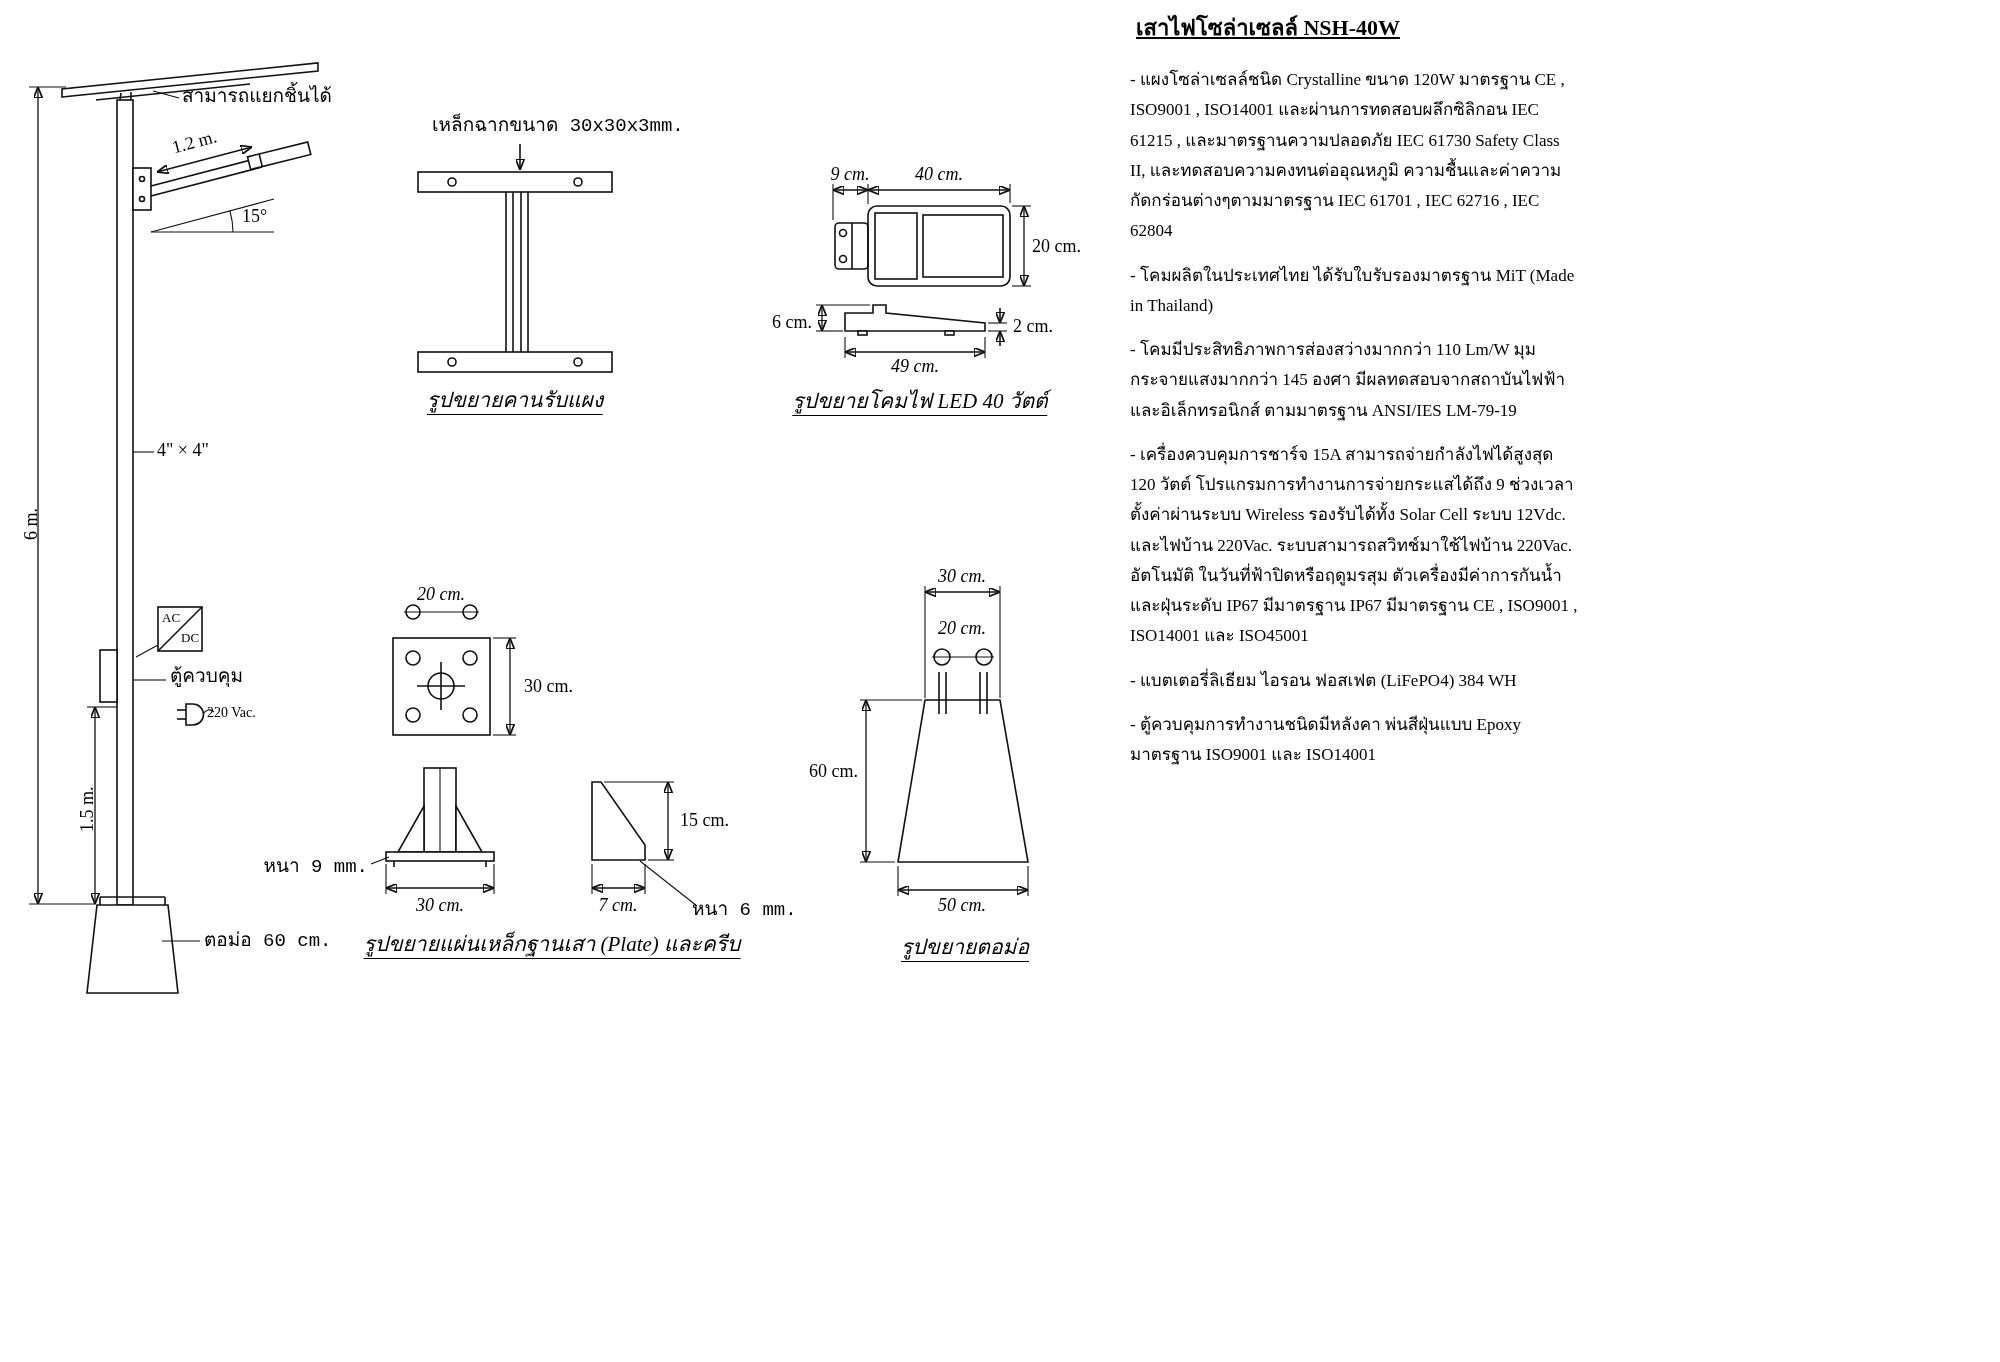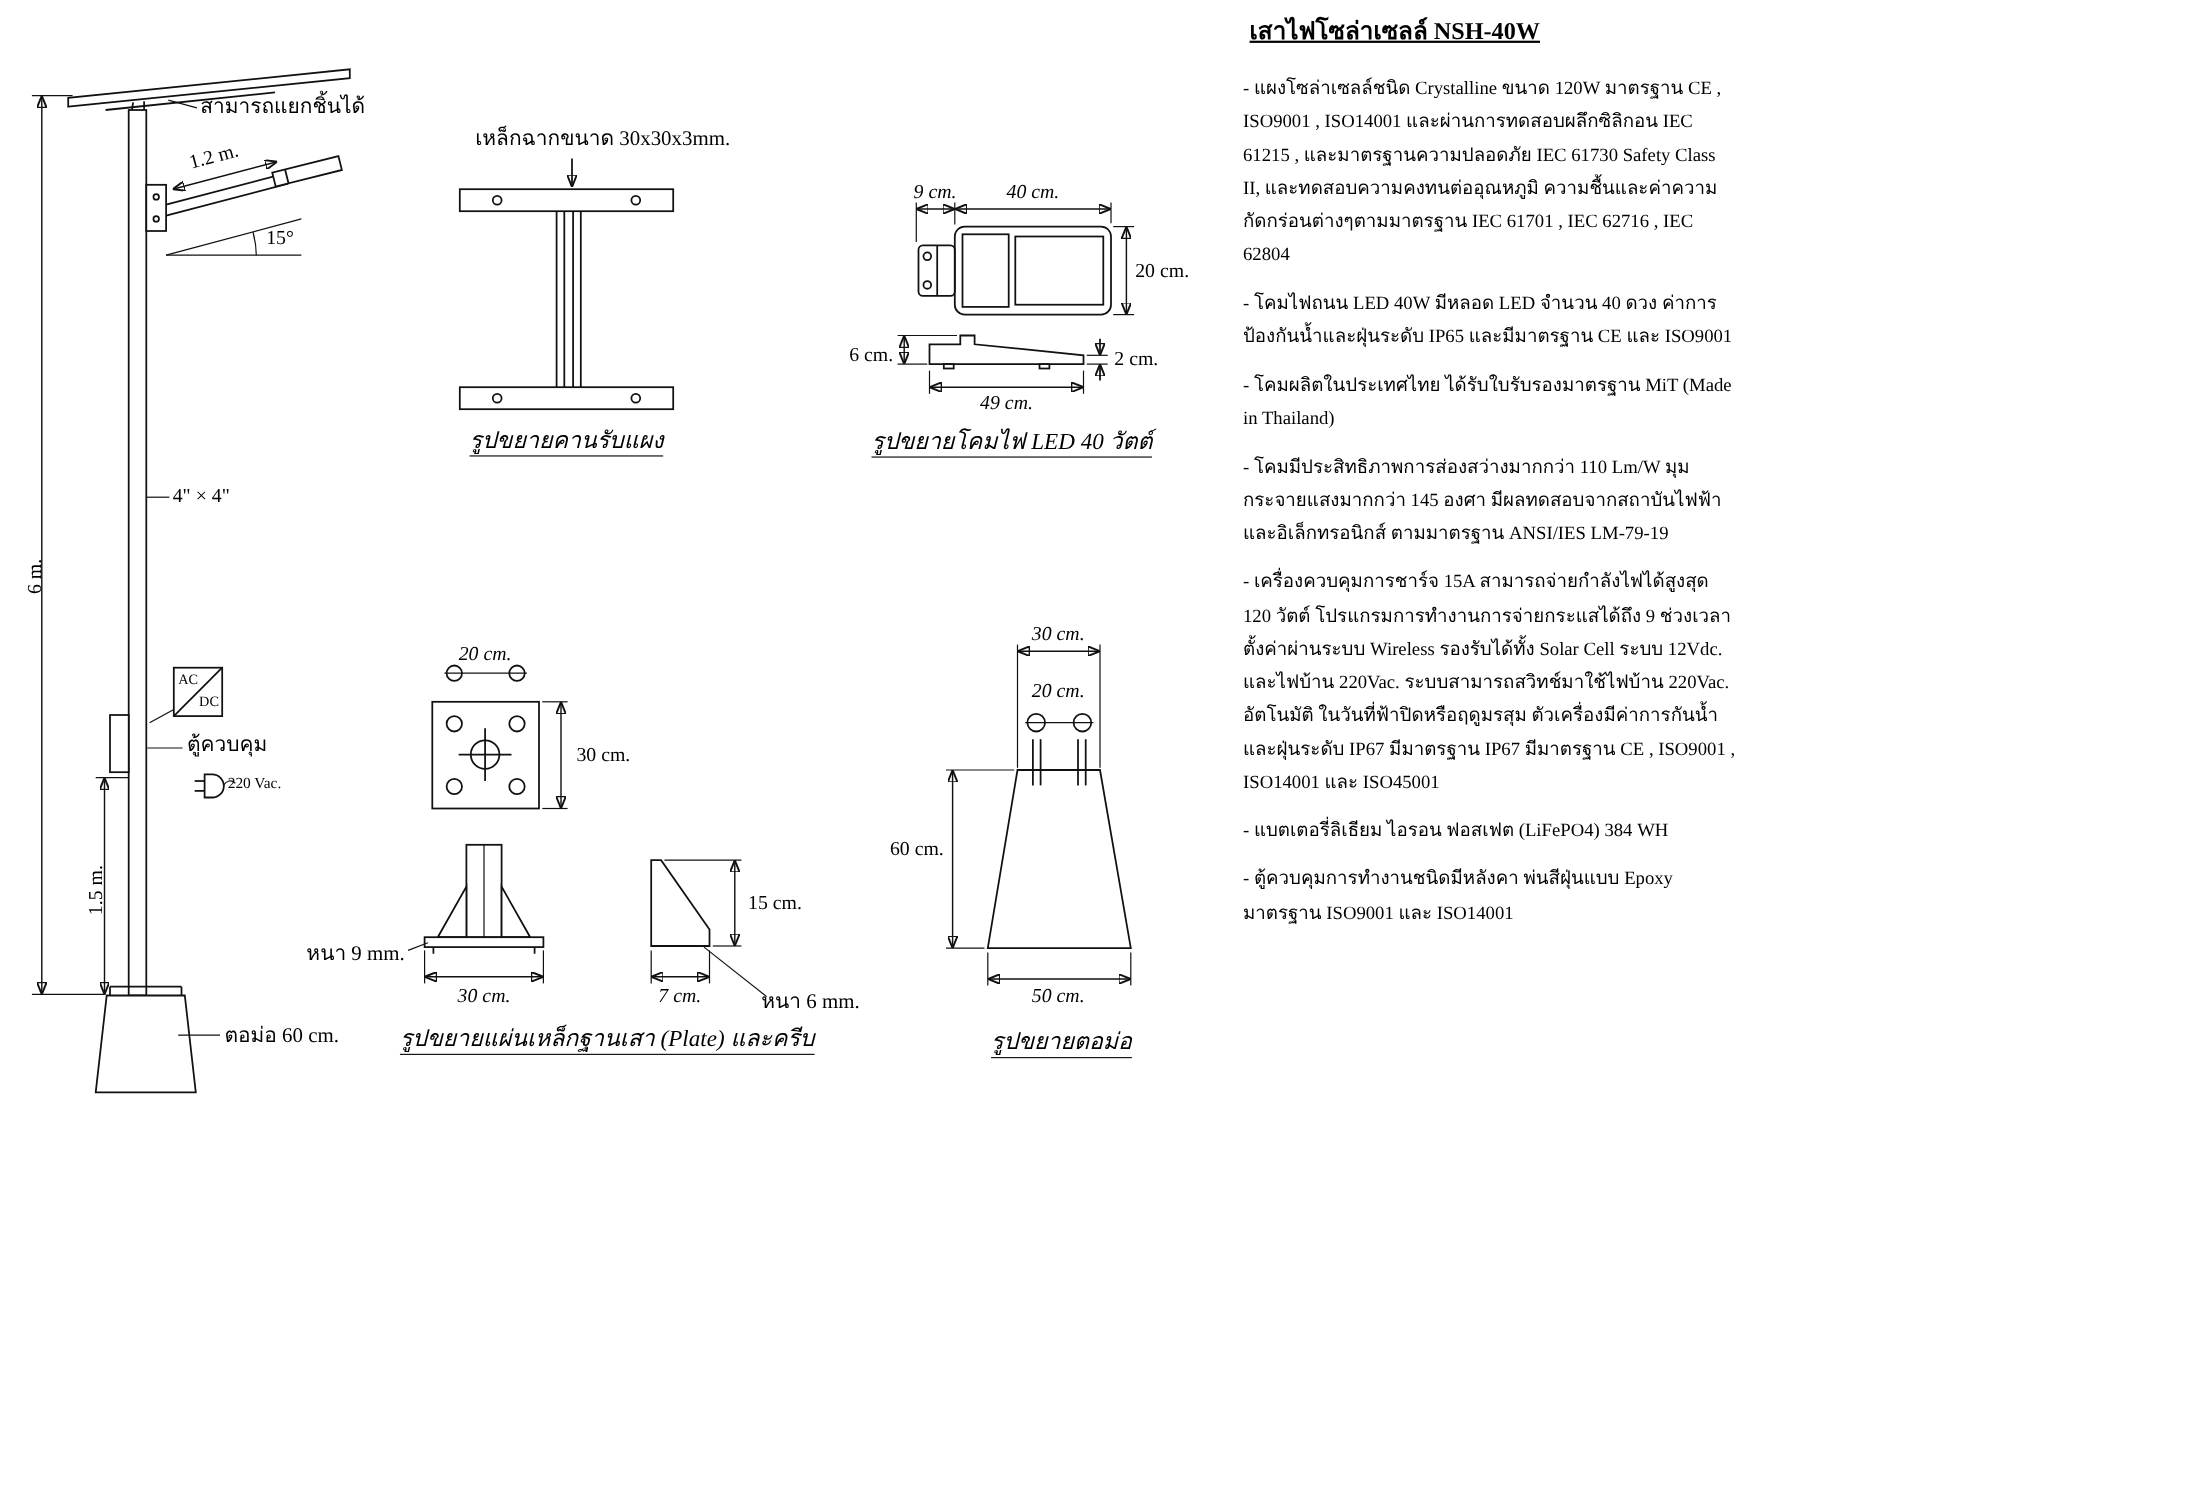--- a/index.html
+++ b/index.html
@@ -4,21 +4,21 @@
 <style>
   html,body{margin:0;padding:0;background:#fff;}
   .sheet{position:relative;width:2000px;height:1362px;background:#ffffff;overflow:hidden;
          font-family:"Liberation Serif","DejaVu Serif",serif;color:#000;}
   svg{position:absolute;left:0;top:0;}
   svg line, svg rect, svg polygon, svg path, svg circle{stroke:#111;stroke-width:1.6;fill:none;}
   svg .dim{stroke-width:1.3;marker-start:url(#as);marker-end:url(#ae);}
   svg .thin{stroke-width:1.1;}
   svg .wfill{fill:#fff;}
   .lbl{position:absolute;font-size:18px;white-space:nowrap;line-height:1;}
-  .th{font-size:19px;}
+  .th{font-size:19px;font-family:Liberation Mono, monospace;}
   .sm{font-size:13px;}
   .md{font-size:14px;}
   .c{transform:translateX(-50%);font-style:italic;}
   .r{transform:translateX(-100%);}
   .rot{transform:rotate(-90deg);transform-origin:0 0;}
   .tilt{transform:rotate(-15deg);transform-origin:0 0;}
   .cap{font-size:21px;border-bottom:1.6px solid #000;padding-bottom:3px;}
   .spec-col{position:absolute;left:1130px;top:10px;width:448px;}
   .spec-title{font-size:22px;font-weight:bold;text-decoration:underline;margin:0 0 20px 6px;}
   .spec{font-size:17px;line-height:1.78;margin:0 0 14px 0;}
@@ -260,21 +260,20 @@
 
   <span class="lbl c" style="left:962px;top:567px">30 cm.</span>
   <span class="lbl c" style="left:962px;top:619px">20 cm.</span>
   <span class="lbl r" style="left:858px;top:762px">60 cm.</span>
   <span class="lbl c" style="left:962px;top:896px">50 cm.</span>
   <span class="lbl c cap" style="left:965px;top:937px">รูปขยายตอม่อ</span>
 
   <div class="spec-col">
     <h1 class="spec-title">เสาไฟโซล่าเซลล์ NSH-40W</h1>
     <p class="spec">- แผงโซล่าเซลล์ชนิด Crystalline ขนาด 120W มาตรฐาน CE , ISO9001 , ISO14001 และผ่านการทดสอบผลึกซิลิกอน IEC 61215 , และมาตรฐานความปลอดภัย IEC 61730 Safety Class II, และทดสอบความคงทนต่ออุณหภูมิ ความชื้นและค่าความกัดกร่อนต่างๆตามมาตรฐาน IEC 61701 , IEC 62716 , IEC 62804</p>
-    <p class="spec">- โคมไฟถนน LED 40W มีหลอด LED จำนวน 40 ดวง ค่าการป้องกันน้ำและฝุ่นระดับ IP65 และมีมาตรฐาน CE และ ISO9001</p>
     <p class="spec">- โคมผลิตในประเทศไทย ได้รับใบรับรองมาตรฐาน MiT (Made in Thailand)</p>
     <p class="spec">- โคมมีประสิทธิภาพการส่องสว่างมากกว่า 110 Lm/W มุมกระจายแสงมากกว่า 145 องศา มีผลทดสอบจากสถาบันไฟฟ้าและอิเล็กทรอนิกส์ ตามมาตรฐาน ANSI/IES LM-79-19</p>
     <p class="spec">- เครื่องควบคุมการชาร์จ 15A สามารถจ่ายกำลังไฟได้สูงสุด 120 วัตต์ โปรแกรมการทำงานการจ่ายกระแสได้ถึง 9 ช่วงเวลา ตั้งค่าผ่านระบบ Wireless รองรับได้ทั้ง Solar Cell ระบบ 12Vdc. และไฟบ้าน 220Vac. ระบบสามารถสวิทช์มาใช้ไฟบ้าน 220Vac. อัตโนมัติ ในวันที่ฟ้าปิดหรือฤดูมรสุม ตัวเครื่องมีค่าการกันน้ำและฝุ่นระดับ IP67 มีมาตรฐาน IP67 มีมาตรฐาน CE , ISO9001 , ISO14001 และ ISO45001</p>
     <p class="spec">- แบตเตอรี่ลิเธียม ไอรอน ฟอสเฟต (LiFePO4) 384 WH</p>
     <p class="spec">- ตู้ควบคุมการทำงานชนิดมีหลังคา พ่นสีฝุ่นแบบ Epoxy มาตรฐาน ISO9001 และ ISO14001</p>
   </div>
 
 </div>
 
 </body></html>

